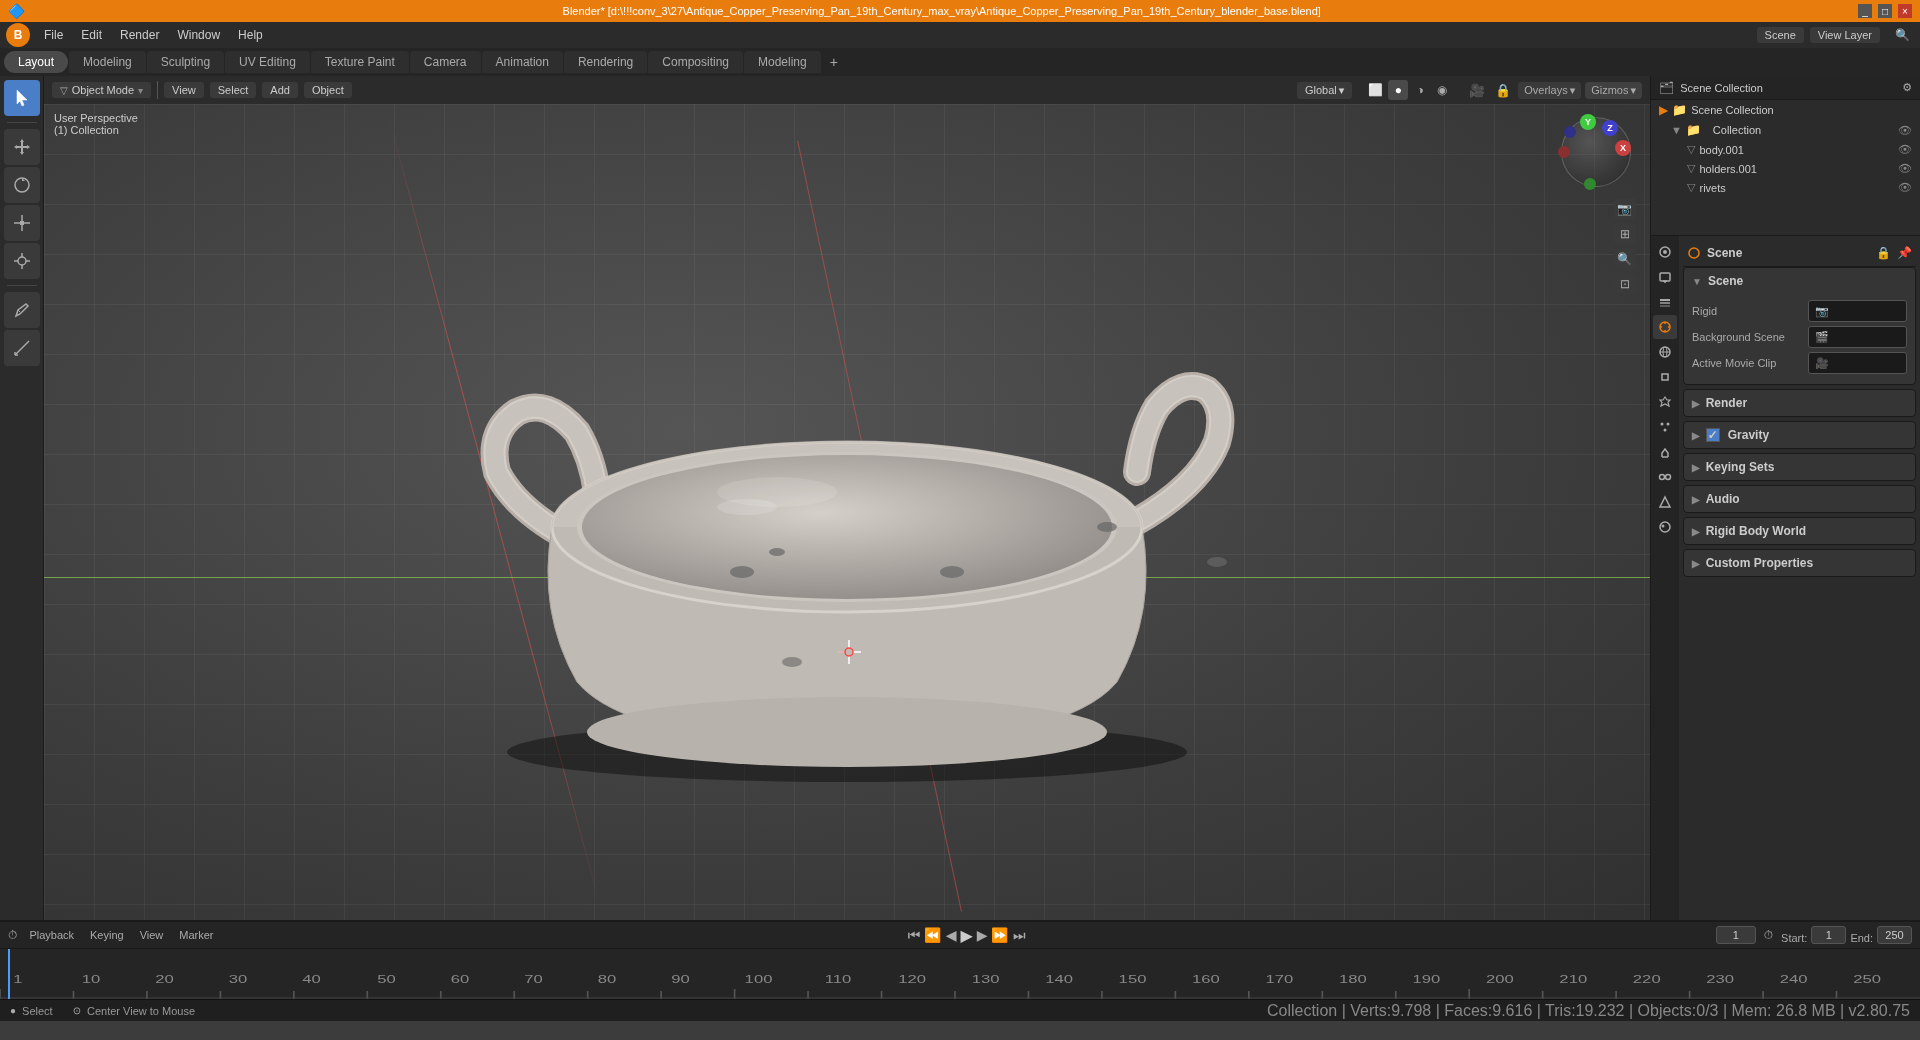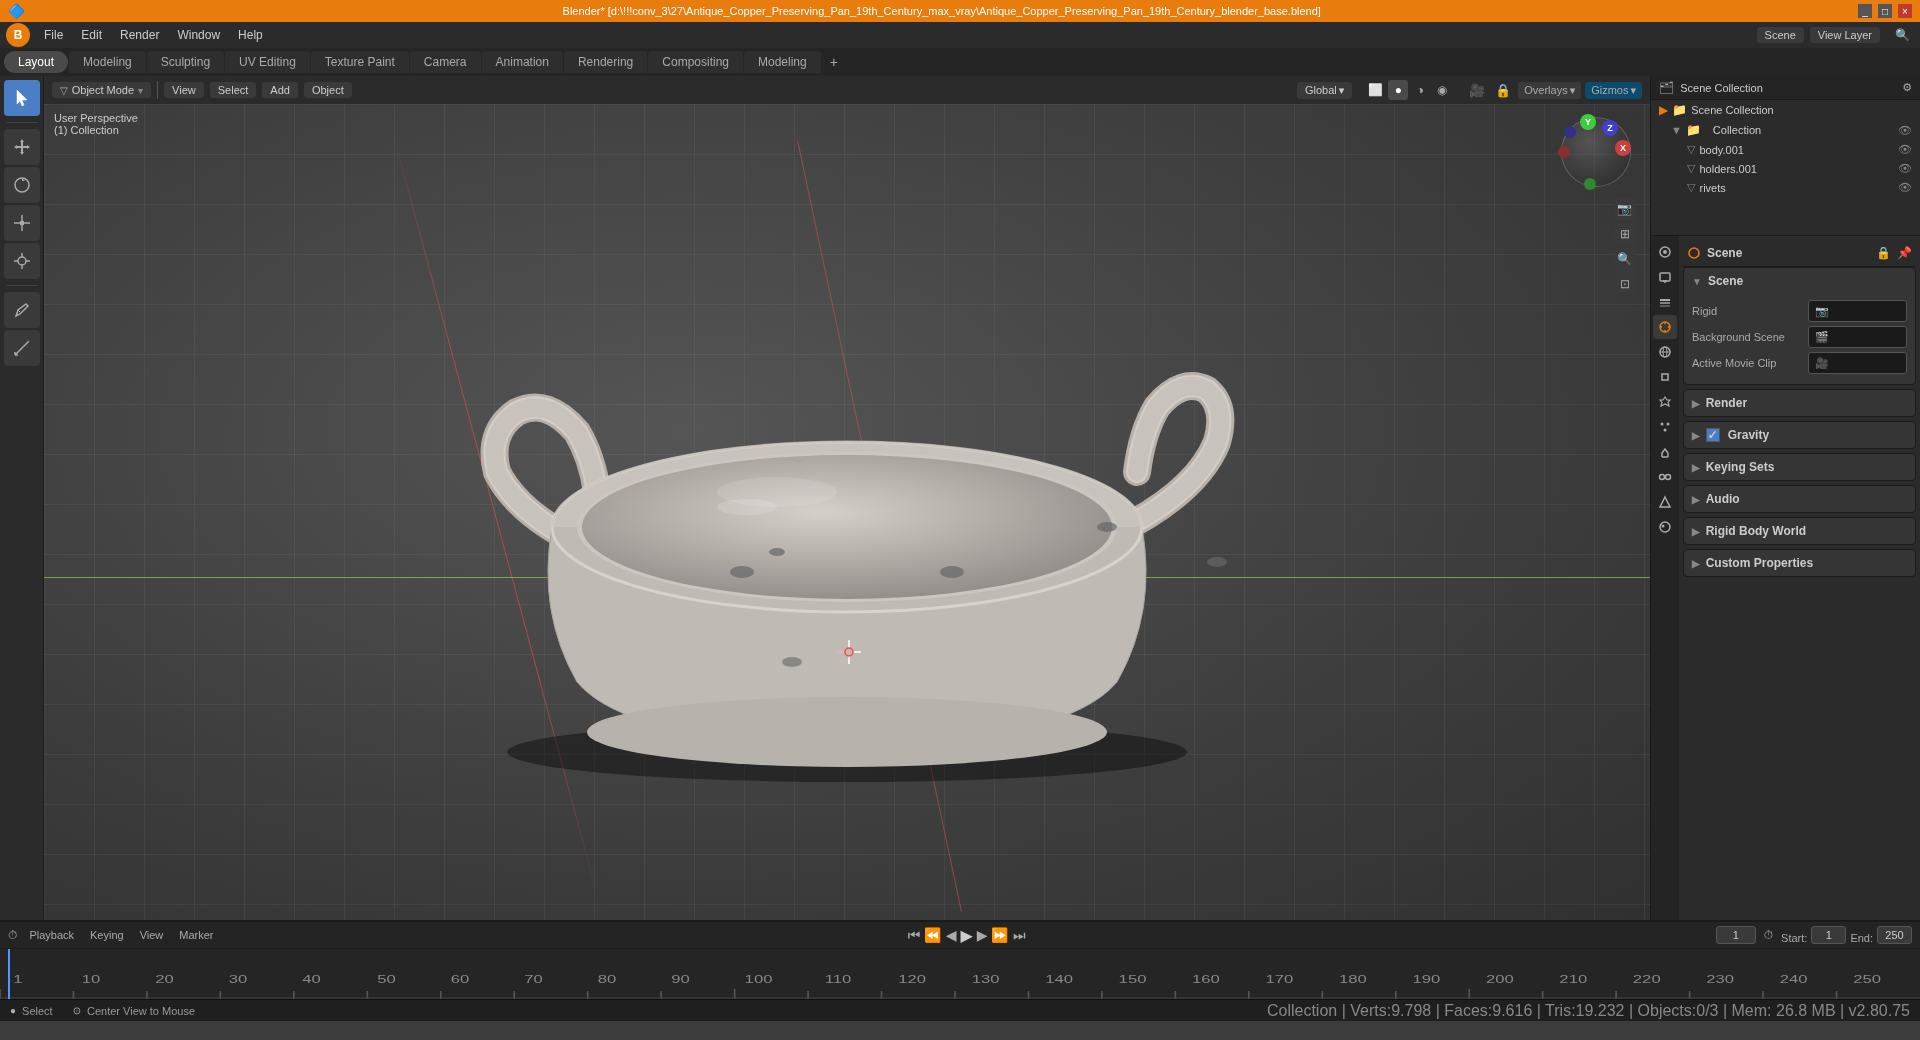--- a/index.html
+++ b/index.html
@@ -342,21 +342,21 @@
         <div style="width:20px; height:20px; display:flex; align-items:center; justify-content:center; cursor:pointer; color:#aaa;">◉</div>
       </div>
 
       <div style="display:flex; align-items:center; gap:4px; margin-left:8px;">
         <div style="width:22px; height:22px; display:flex; align-items:center; justify-content:center; cursor:pointer; color:#aaa; font-size:13px;">🎥</div>
         <div style="width:22px; height:22px; display:flex; align-items:center; justify-content:center; cursor:pointer; color:#aaa; font-size:13px;">🔒</div>
         <div style="background:#3a3a3a; border-radius:3px; padding:2px 6px; font-size:11px; cursor:pointer; color:#aaa; display:flex; align-items:center; gap:2px;">
           <span>Overlays</span>
           <span>▾</span>
         </div>
-        <div style="background:#0c4a6e; border-radius:4px; padding:2px 6px; font-size:11px; cursor:pointer; color:#aaa; display:flex; align-items:center; gap:2px;">
+        <div style="background:#404040; border-radius:4px; padding:2px 6px; font-size:11px; cursor:pointer; color:#aaa; display:flex; align-items:center; gap:2px;">
           <span>Gizmos</span>
           <span>▾</span>
         </div>
       </div>
     </div>
 
     <div id="viewport-info">
       <div>User Perspective</div>
       <div>(1) Collection</div>
     </div>

